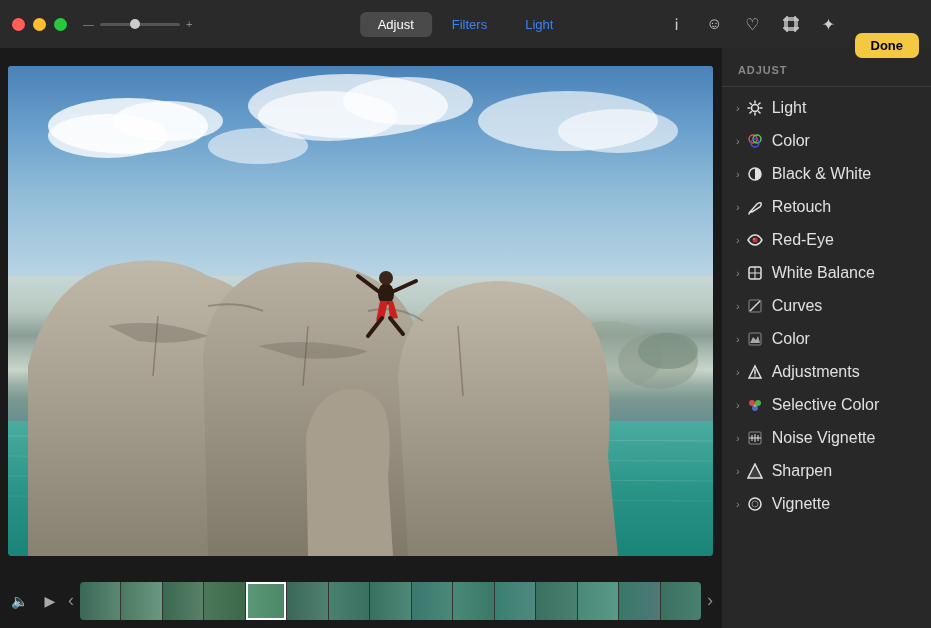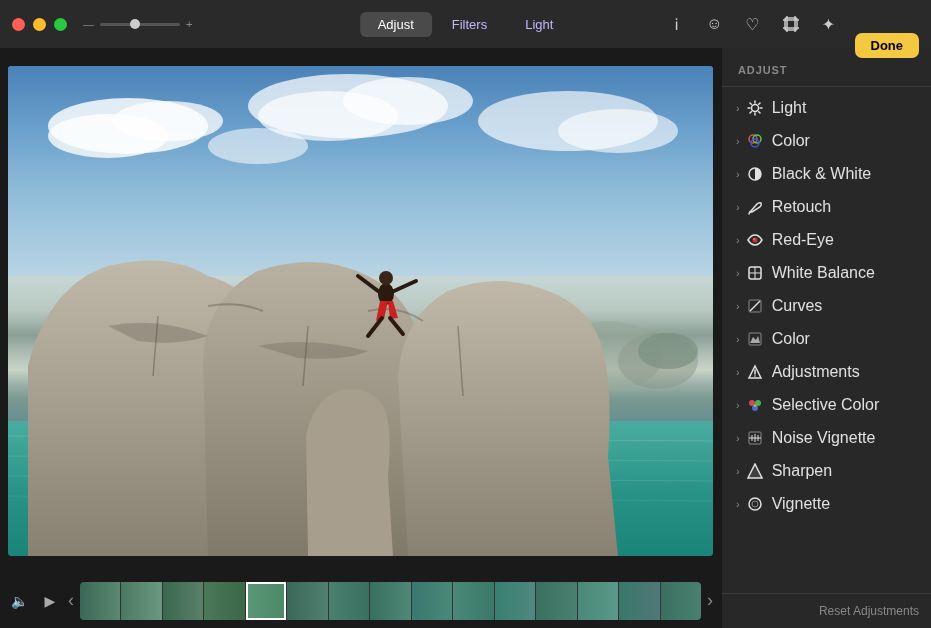--- a/index.html
+++ b/index.html
@@ -70,21 +70,21 @@
       position: absolute;
       left: 50%;
       transform: translateX(-50%);
       display: flex;
       gap: 2px;
     }
 
     .tab-btn {
       background: transparent;
       border: none;
-      color: #c4b5fd;
+      color: #3b82f6;
       font-size: 13px;
       padding: 5px 18px;
       border-radius: 6px;
       cursor: pointer;
       font-family: inherit;
     }
 
     .tab-btn.active {
       background: #4a4a4a;
       color: #fff;
@@ -642,18 +642,15 @@
           <svg width="16" height="16" viewBox="0 0 16 16" fill="none">
             <circle cx="8" cy="8" r="6" stroke="#e0e0e0" stroke-width="1.5"></circle>
             <ellipse cx="8" cy="8" rx="3" ry="3" stroke="#e0e0e0" stroke-width="1" opacity="0.5"></ellipse>
           </svg>
         </span>
         <span class="adjust-label">Vignette</span>
       </div>
 
     </div>
 
-    <div class="panel-footer">
-      <button class="reset-btn">Reset Adjustments</button>
-    </div>
   </div>
 
 </div>
 
 </body></html>

